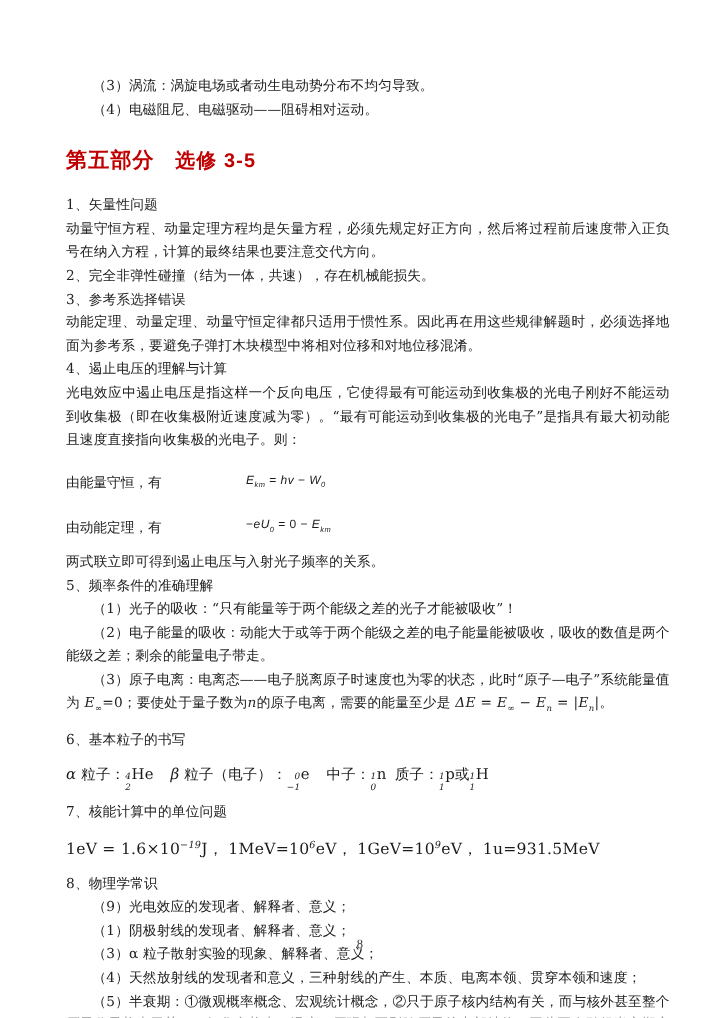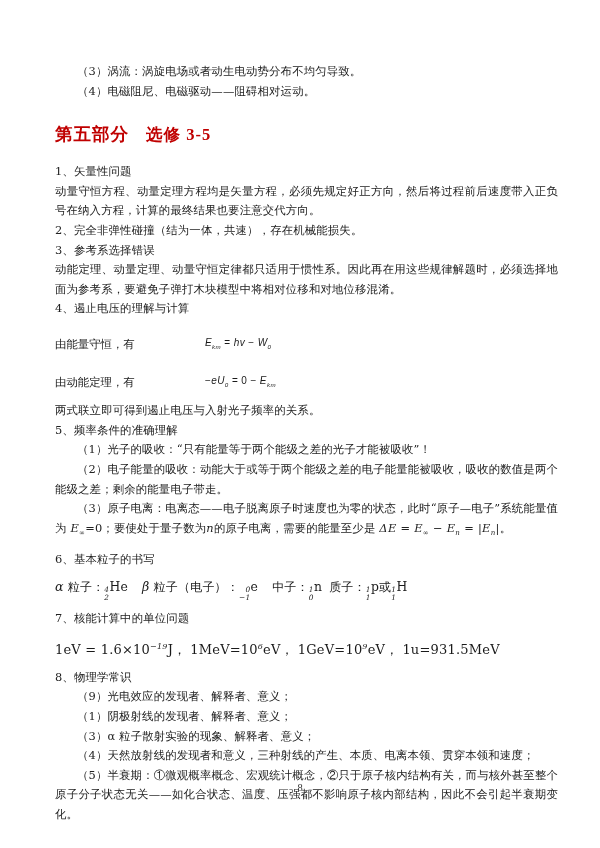--- a/index.html
+++ b/index.html
@@ -39,21 +39,21 @@
   .section-title {
     color: #C00000;
     font-size: 17.5px;
     font-weight: bold;
     font-family: "DejaVu Serif", "Liberation Serif", serif;
     letter-spacing: 1px;
     line-height: 26px;
     margin: 0;
   }
   .section-title .latin {
-    font-family: Liberation Serif, serif;
+    font-family: Liberation Sans, sans-serif;
     font-size: 16.5px;
   }
 
   .eq-row {
     display: flex;
     align-items: center;
     font-size: 11.4px;
     line-height: 19.6px;
     margin: 0;
   }
@@ -158,20 +158,21 @@
 
   <p class="para">1、矢量性问题</p>
   <p class="para">动量守恒方程、动量定理方程均是矢量方程，必须先规定好正方向，然后将过程前后速度带入正负号在纳入方程，计算的最终结果也要注意交代方向。</p>
 
   <p class="para">2、完全非弹性碰撞（结为一体，共速），存在机械能损失。</p>
 
   <p class="para">3、参考系选择错误</p>
   <p class="para">动能定理、动量定理、动量守恒定律都只适用于惯性系。因此再在用这些规律解题时，必须选择地面为参考系，要避免子弹打木块模型中将相对位移和对地位移混淆。</p>
 
   <p class="para">4、遏止电压的理解与计算</p>
+  <p class="para">光电效应中遏止电压是指这样一个反向电压，它使得最有可能运动到收集极的光电子刚好不能运动到收集极（即在收集极附近速度减为零）。“最有可能运动到收集极的光电子”是指具有最大初动能且速度直接指向收集极的光电子。则：</p>
 
   <div class="gap-md"></div>
 
   <div class="eq-row">
     <span class="eq-label">由能量守恒，有</span>
     <span class="eq-body">E<sub>km</sub> <span class="up">=</span> h<span>v</span> <span class="up">−</span> W<sub>0</sub></span>
   </div>
 
   <div class="gap-md"></div>
 

